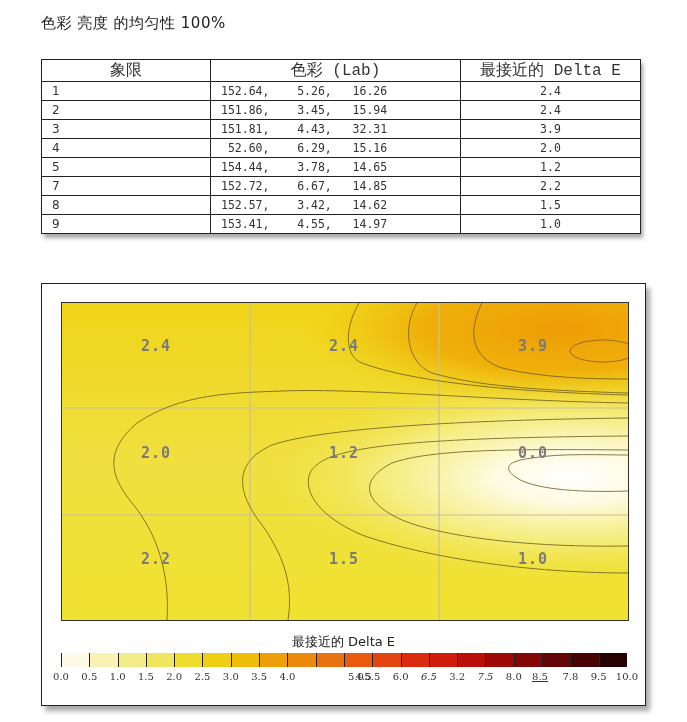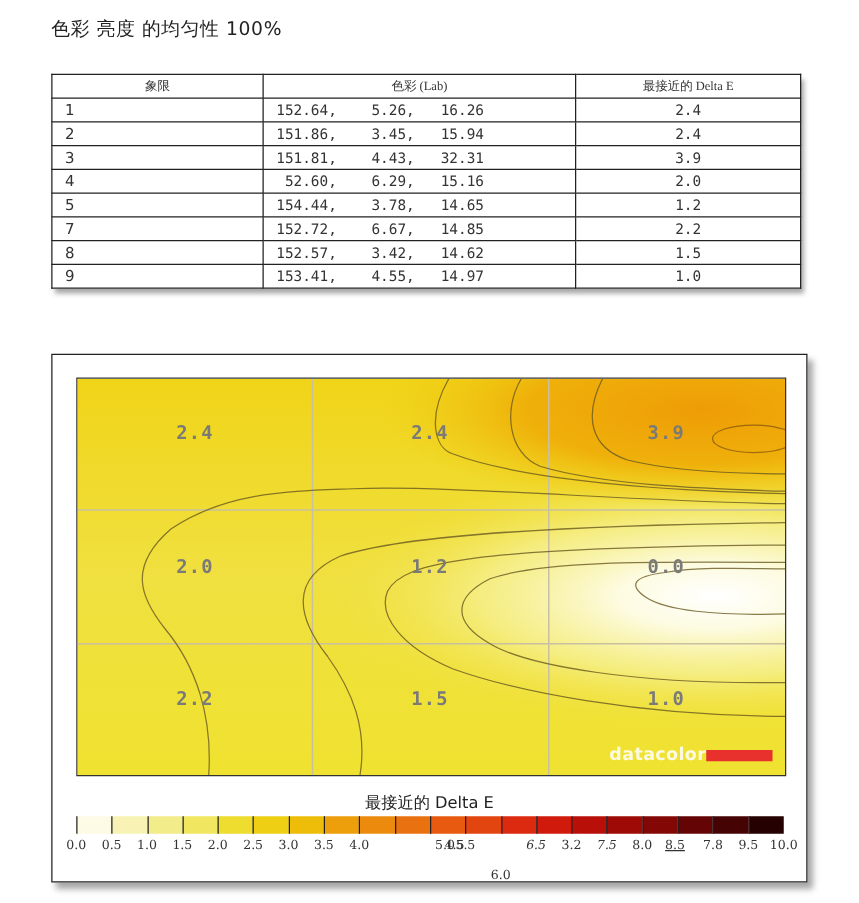--- a/index.html
+++ b/index.html
@@ -8,21 +8,21 @@
   .title { position:absolute; left:41px; top:14px; font-size:15px; color:#222;
            font-family:"DejaVu Sans", sans-serif; letter-spacing:0.5px; }
 
   
   .tbl-wrap { position:absolute; left:41px; top:59px; width:599px;
               box-shadow:3px 4px 4px rgba(0,0,0,0.35); background:#fff; }
   table.dt { border-collapse:collapse; width:599px; table-layout:fixed;
              font-family:"DejaVu Sans Mono", monospace; font-size:11.5px; color:#333; }
   table.dt th, table.dt td { border:1px solid #222; height:18px; padding:0 0 0 10px;
              font-weight:normal; white-space:pre; overflow:hidden; }
-  table.dt th { text-align:center; padding:0; background:#fff; font-family:Liberation Serif, serif; font-size:10px; }
+  table.dt th { text-align:center; padding:0; background:#fff; font-family:Liberation Mono, monospace; font-size:16px; }
   table.dt td.c { text-align:center; padding:0; }
   table.dt td.idx { font-family:"DejaVu Sans", sans-serif; font-size:12px; }
 
   
   .panel { position:absolute; left:41px; top:283px; width:603px; height:421px;
            border:1px solid #222; background:#fff; box-shadow:4px 5px 5px rgba(0,0,0,0.35); }
   .plot { position:absolute; left:19px; top:18px; width:566px; height:317px;
           border:1.5px solid #333; overflow:hidden; }
   .plot svg { position:absolute; left:0; top:0; }
   .cell-label { position:absolute; font-family:"DejaVu Sans Mono", monospace; font-weight:bold;
@@ -147,24 +147,20 @@
     </svg>
     <div class="cell-label" style="left:94px; top:43px;">2.4</div>
     <div class="cell-label" style="left:282px; top:43px;">2.4</div>
     <div class="cell-label" style="left:471px; top:43px;">3.9</div>
     <div class="cell-label" style="left:94px; top:150px;">2.0</div>
     <div class="cell-label" style="left:282px; top:150px;">1.2</div>
     <div class="cell-label" style="left:471px; top:150px;">0.0</div>
     <div class="cell-label" style="left:94px; top:256px;">2.2</div>
     <div class="cell-label" style="left:282px; top:256px;">1.5</div>
     <div class="cell-label" style="left:471px; top:256px;">1.0</div>
-    <div class="logo">
-      <span class="logo-text">datacolor</span>
-      <span class="logo-bar"></span>
-    </div>
   </div>
 
   <div class="legend-title">最接近的 Delta E</div>
   <div class="scale" id="scale">
       <div class="seg" style="background: rgb(253, 251, 230);"></div>
       <div class="seg" style="background: rgb(248, 243, 180);"></div>
       <div class="seg" style="background: rgb(243, 236, 138);"></div>
       <div class="seg" style="background: rgb(241, 230, 96);"></div>
       <div class="seg" style="background: rgb(238, 220, 46);"></div>
       <div class="seg" style="background: rgb(238, 207, 20);"></div>
@@ -189,21 +185,21 @@
       <span class="tick" style="left: 73.6px;">1.0</span>
       <span class="tick" style="left: 101.9px;">1.5</span>
       <span class="tick" style="left: 130.2px;">2.0</span>
       <span class="tick" style="left: 158.5px;">2.5</span>
       <span class="tick" style="left: 186.8px;">3.0</span>
       <span class="tick" style="left: 215.1px;">3.5</span>
       <span class="tick" style="left: 243.4px;">4.0</span>
       <span class="tick" style="left: 271.7px; margin-left: 48px;">4.5</span>
       <span class="tick" style="left: 312px;">5.0</span>
       <span class="tick" style="left: 328.3px;">5.5</span>
-      <span class="tick" style="left: 356.6px; margin-top: 24px;">6.0</span>
+      <span class="tick" style="left: 356.6px;">6.0</span>
       <span class="tick" style="left: 384.9px; font-style: italic;">6.5</span>
       <span class="tick" style="left: 413.2px;">3.2</span>
       <span class="tick" style="left: 441.5px; font-style: italic;">7.5</span>
       <span class="tick" style="left: 469.8px;">8.0</span>
       <span class="tick" style="left: 496px; text-decoration: underline;">8.5</span>
       <span class="tick" style="left: 526.4px;">7.8</span>
       <span class="tick" style="left: 554.7px;">9.5</span>
       <span class="tick" style="left: 583px;">10.0</span>
     </div>
 </div>

